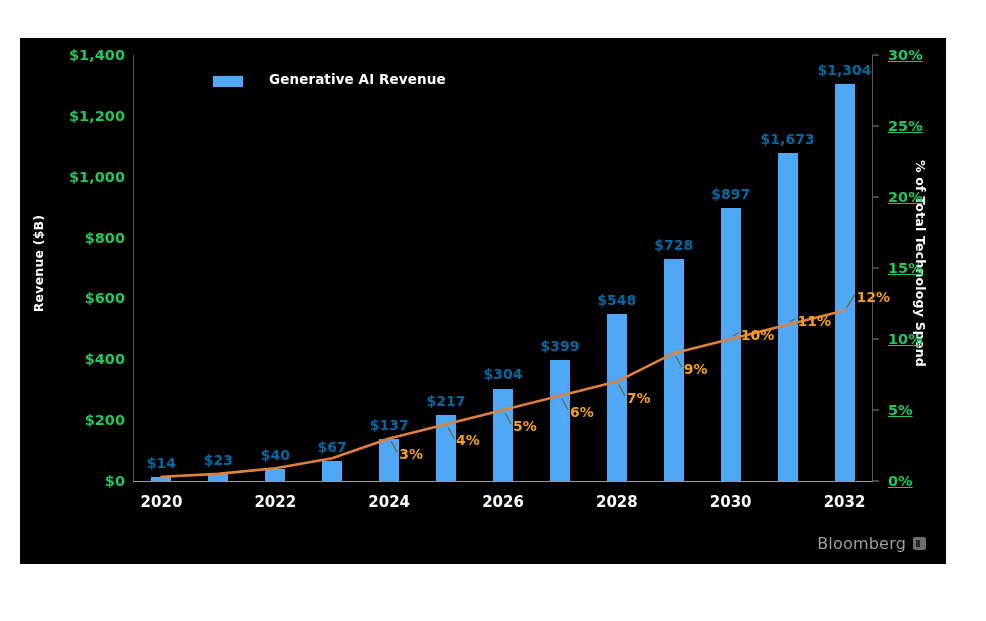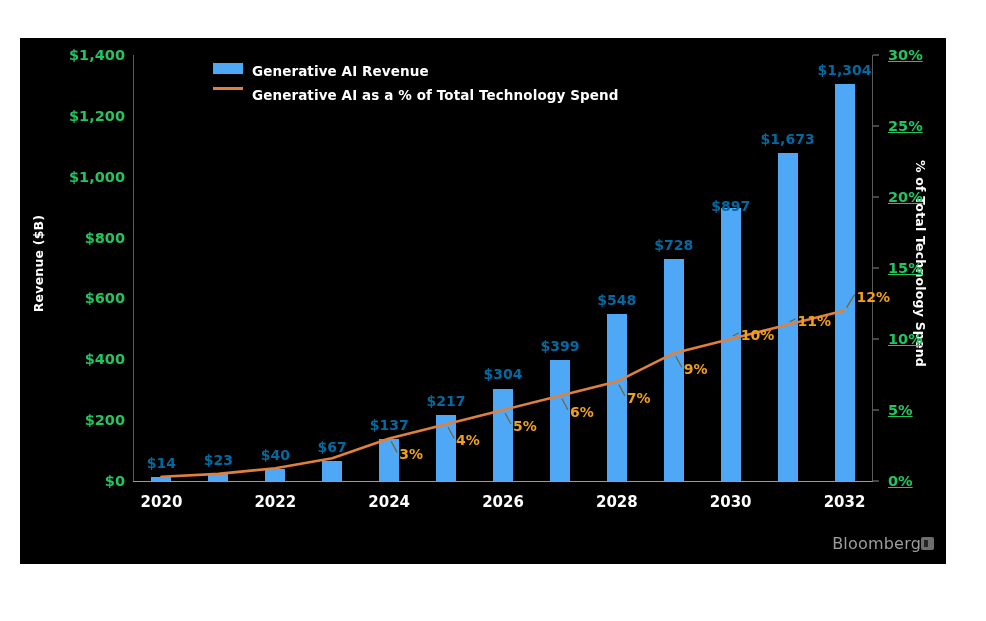--- a/index.html
+++ b/index.html
@@ -145,22 +145,23 @@
   }
 
   
   #legend {
     position: absolute;
     left: 193px;
     top: 25px;
   }
   .legend-row {
     display: flex;
-    align-items: flex-start;
+    align-items: flex-end;
     height: 24px;
+    gap: 17px;
   }
   .legend-swatch-bar {
     width: 30px;
     height: 11px;
     background: #4fa8f5;
     margin-right: 9px;
   }
   .legend-swatch-line {
     width: 30px;
     height: 3px;
@@ -180,24 +181,25 @@
     position: absolute;
     left: 31px;
     top: 498px;
     color: #a8a8a8;
     font-family: "DejaVu Sans", sans-serif;
     font-size: 13px;
     white-space: nowrap;
   }
   #brand {
     position: absolute;
-    right: 12px;
+    right: 20px;
     top: 496px;
     display: flex;
     align-items: center;
+    gap: 7px;
   }
   #brand-text {
     color: #9d9d9d;
     font-size: 16px;
     letter-spacing: .2px;
   }
   #brand-mark {
     width: 13px;
     height: 13px;
     background: #6e6e6e;
@@ -220,24 +222,20 @@
 <div id="page">
   <div id="panel">
 
     <div class="axis-title" id="ytitle-left">Revenue ($B)</div>
     <div class="axis-title" id="ytitle-right">% of Total Technology Spend</div>
 
     <div id="legend">
       <div class="legend-row">
         <span class="legend-swatch-bar"></span>
         <span class="legend-text">Generative AI Revenue</span>
-      </div>
-      <div class="legend-row">
-        <span class="legend-swatch-line"></span>
-        <span class="legend-text">Generative AI as a % of Total Technology Spend</span>
       </div>
     </div>
 
     <div id="plot">
       <div id="spine-left"></div>
       <div id="spine-right"></div>
       <div id="spine-bottom"></div>
 
       <div id="yticks-left">
           <div class="ytick left" style="top: 426px;">$0</div>
@@ -290,21 +288,21 @@
           <div class="barlabel" style="left: 313.077px; top: 337.97px;">$217</div>
           <div class="bar" style="left: 360px; width: 20px; height: 92.5029px; background: rgb(79, 168, 245);"></div>
           <div class="barlabel" style="left: 370px; top: 311.497px;">$304</div>
           <div class="bar" style="left: 416.923px; width: 20px; height: 121.41px; background: rgb(79, 168, 245);"></div>
           <div class="barlabel" style="left: 426.923px; top: 282.59px;">$399</div>
           <div class="bar" style="left: 473.846px; width: 20px; height: 166.749px; background: rgb(79, 168, 245);"></div>
           <div class="barlabel" style="left: 483.846px; top: 237.251px;">$548</div>
           <div class="bar" style="left: 530.769px; width: 20px; height: 221.52px; background: rgb(79, 168, 245);"></div>
           <div class="barlabel" style="left: 540.769px; top: 182.48px;">$728</div>
           <div class="bar" style="left: 587.692px; width: 20px; height: 272.944px; background: rgb(79, 168, 245);"></div>
-          <div class="barlabel" style="left: 597.692px; top: 143px;">$897</div>
+          <div class="barlabel" style="left: 597.692px; top: 131px;">$897</div>
           <div class="bar" style="left: 644.615px; width: 20px; height: 328.324px; background: rgb(79, 168, 245);"></div>
           <div class="barlabel" style="left: 654.615px; top: 75.6757px;">$1,673</div>
           <div class="bar" style="left: 701.538px; width: 20px; height: 396.789px; background: rgb(79, 168, 245);"></div>
           <div class="barlabel" style="left: 711.538px; top: 7.21143px;">$1,304</div>
         </div>
 
       <svg id="lineSvg" viewBox="0 0 740 427" preserveAspectRatio="none">
         <polyline id="linePath" fill="none" stroke="#e0803c" stroke-width="2.6" stroke-linejoin="round" stroke-linecap="round" points="28.46153846153846,421.74 85.38461538461539,418.9 142.3076923076923,413.22 199.23076923076923,403.28 256.15384615384613,383.4 313.07692307692304,369.2 370,355 426.9230769230769,340.8 483.8461538461538,326.6 540.7692307692307,298.2 597.6923076923076,284 654.6153846153845,269.8 711.5384615384615,255.6"></polyline>
         <g id="leaders">
             <line x1="258.15384615384613" y1="386.4" x2="264.15384615384613" y2="397.4" stroke="#7a6030" stroke-width="1.2"></line>

